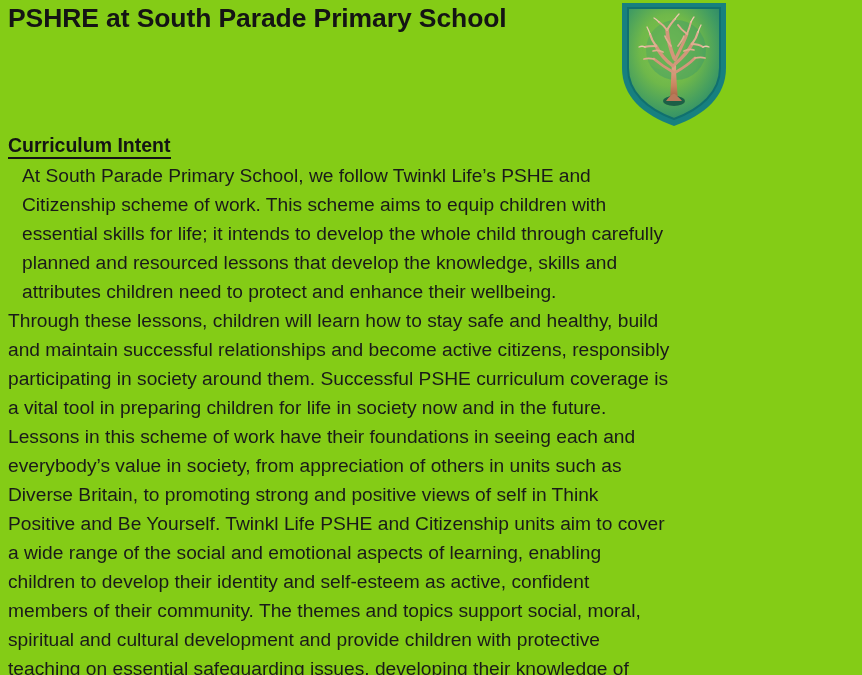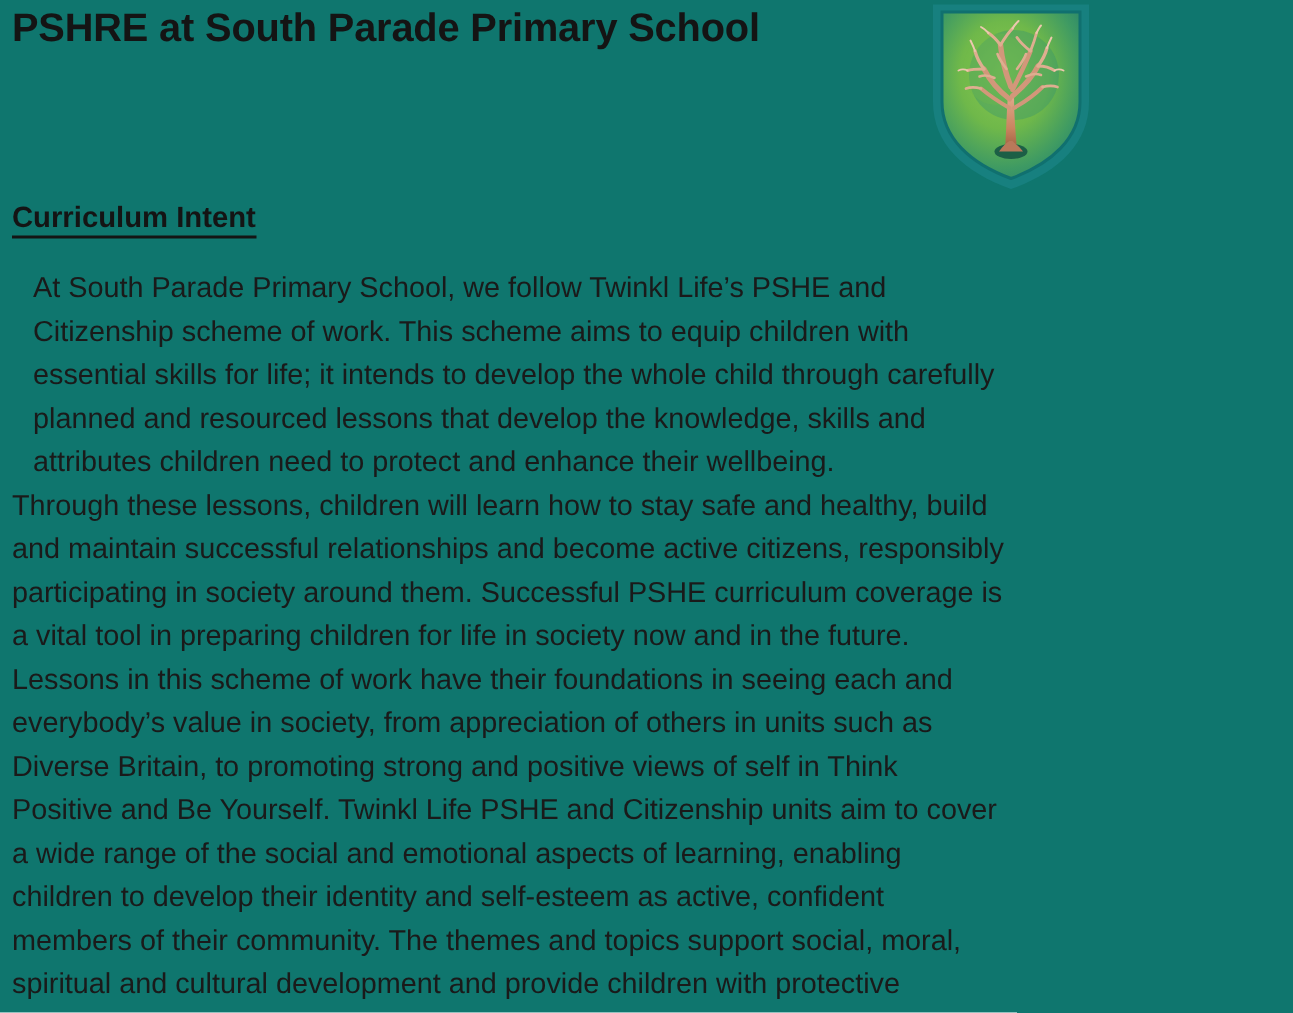--- a/index.html
+++ b/index.html
@@ -13,21 +13,21 @@
     overflow: hidden;
     font-family: "Liberation Sans", sans-serif;
     color: #000000;
     position: relative;
   }
 
   .page {
     position: relative;
     width: 862px;
     height: 675px;
-    background: #0f766e;
+    background: #84cc16;
   }
 
   
   .header {
     position: relative;
     height: 130px;
   }
 
   .doc-title {
     position: absolute;
@@ -80,21 +80,21 @@
 
   .para {
     margin: 0;
     padding: 0 24px 0 8px;
     font-size: 19.2px;
     line-height: 29px;
     color: #1a1a1a;
     text-align: left;
     word-spacing: 0px;
   }
-  .para-1 { margin-top: 18px; padding-left: 22px; }
+  .para-1 { margin-top: 1px; padding-left: 22px; }
   .para-2 { margin-top: 0; }
 </style>
 </head>
 <body>
 
 <div class="page">
 
   <div class="header">
 
     <h1 class="doc-title">PSHRE at South Parade Primary School</h1>

